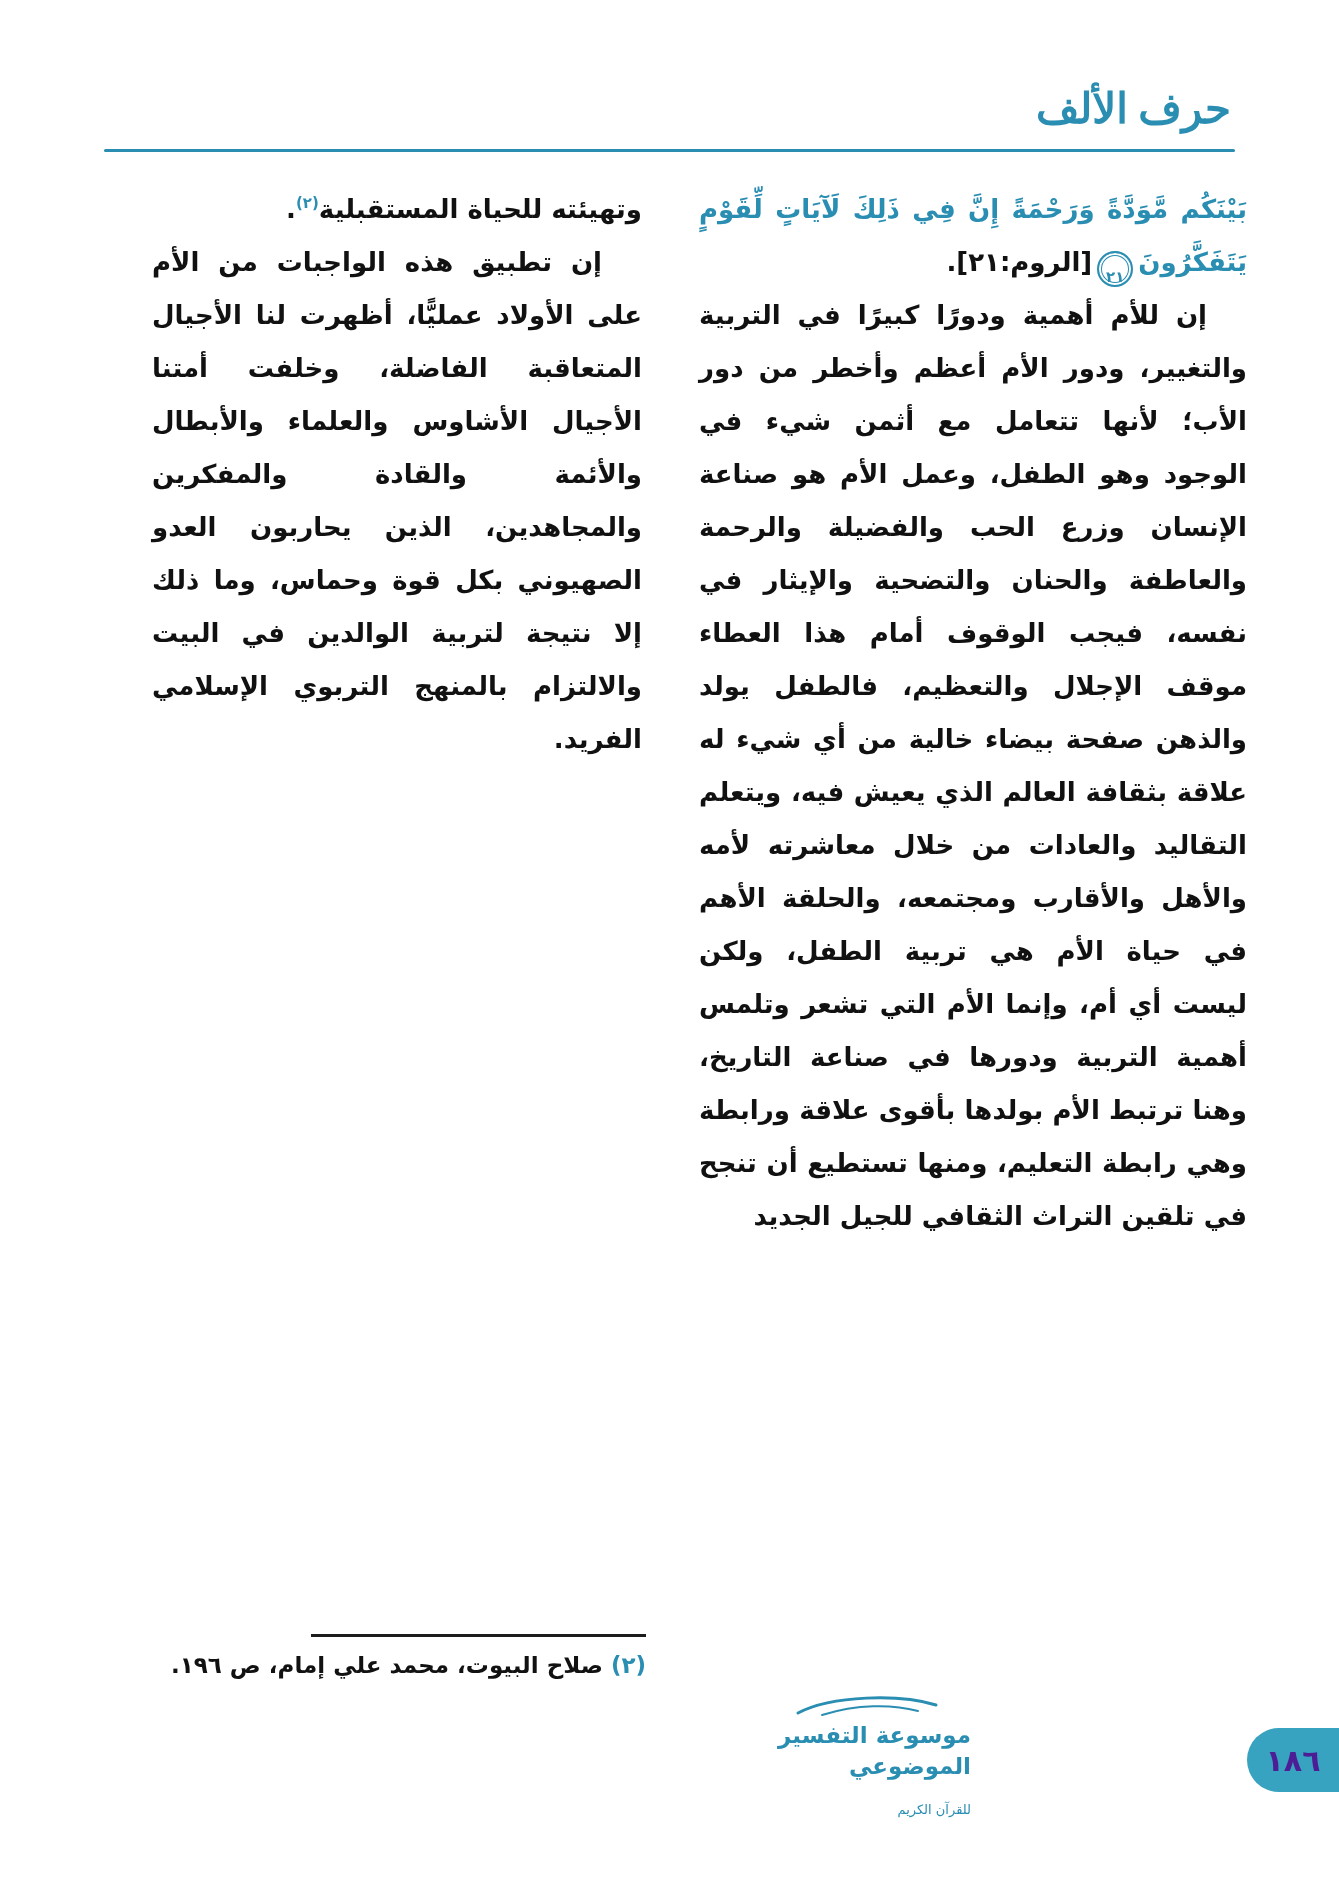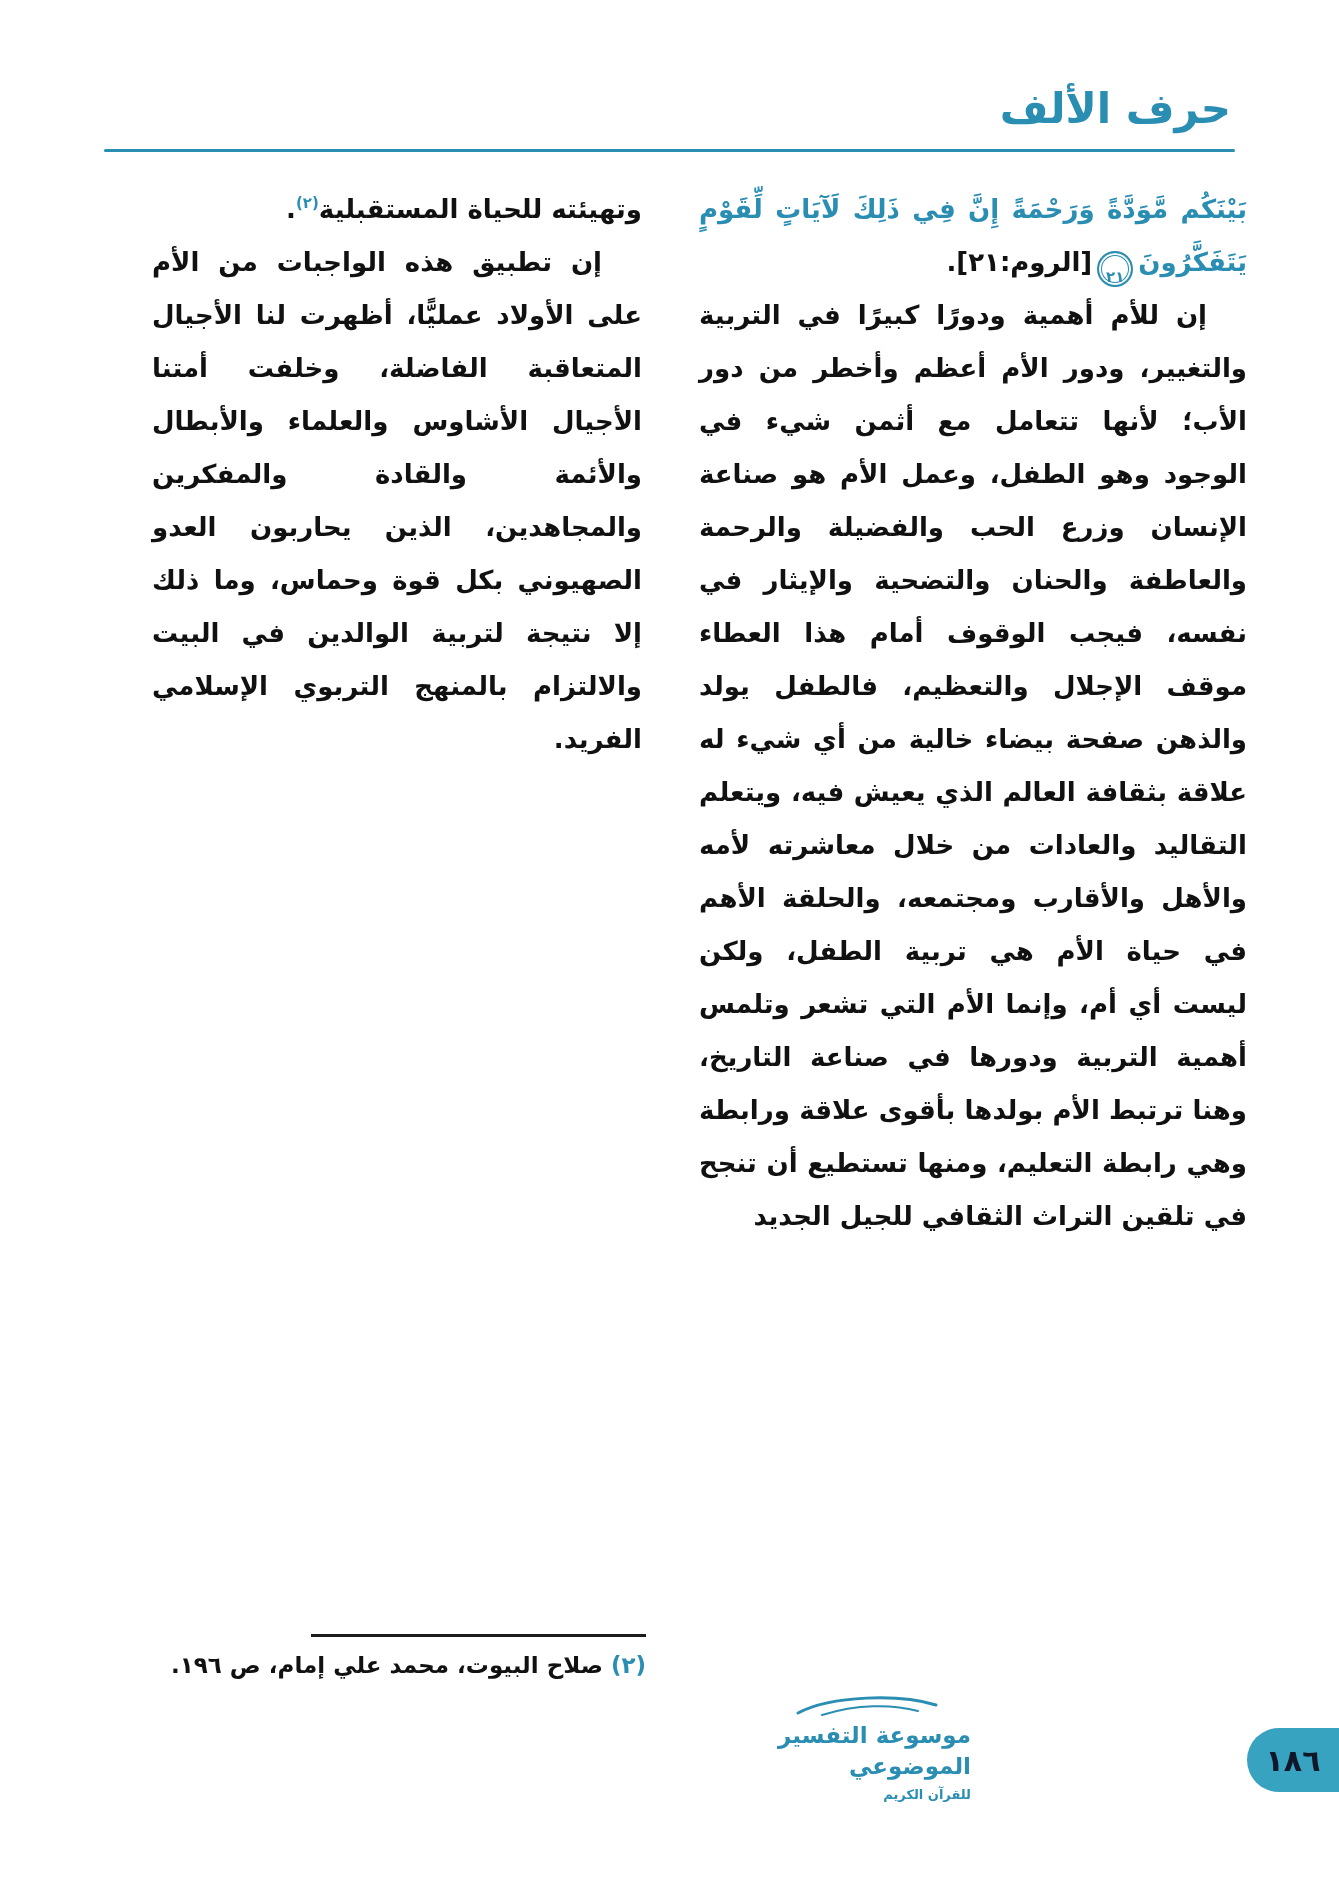--- a/index.html
+++ b/index.html
@@ -16,20 +16,21 @@
     color: #111111;
   }
 
   .header-title {
     position: absolute;
     top: 84px;
     right: 108px;
     font-size: 42px;
     font-weight: 700;
     color: var(--accent, #2a8db2);
+    font-family: Liberation Serif, serif;
   }
   .header-rule {
     position: absolute;
     top: 149px;
     left: 104px;
     right: 104px;
     height: 3px;
     background: var(--accent, #2a8db2);
     border-radius: 2px;
   }
@@ -104,38 +105,38 @@
     left: 763px;
     top: 1692px;
     width: 208px;
     text-align: right;
     color: var(--accent, #2a8db2);
   }
   .logo-flourish { display: block; margin: 0 auto 2px; width: 150px; height: 26px; }
   .logo-title { font-size: 23px; font-weight: 700; line-height: 1.35; }
   .logo-sub {
     font-size: 13px;
-    font-weight: 700;
-    margin-top: 5px;
+    font-weight: 400;
+    margin-top: 20px;
     letter-spacing: 1px;
   }
 
   .page-tab {
     position: absolute;
     right: 0;
     top: 1728px;
     width: 92px;
     height: 64px;
     background: var(--tab, #38a3c0);
     border-radius: 32px 0 0 32px;
     display: flex;
     align-items: center;
     justify-content: center;
   }
-  .page-num { color: #0f172a; font-size: 30px; font-weight: 700; }
+  .page-num { color: #4c1d95; font-size: 30px; font-weight: 700; }
 </style>
 </head>
 <body>
 
 <div class="page">
 
   <div class="header-title">حرف الألف</div>
   <div class="header-rule"></div>
 
   <section class="col col-main">

